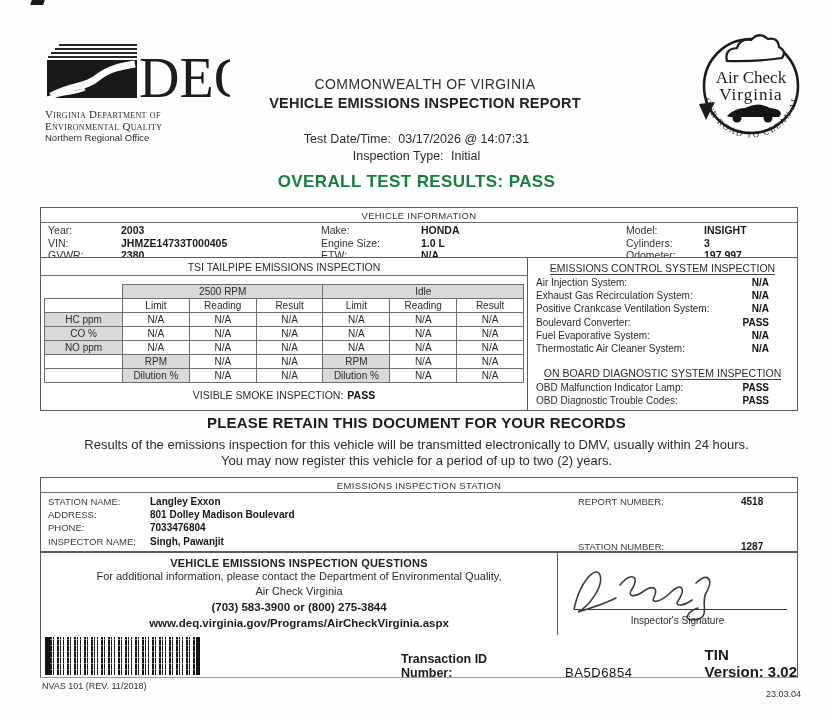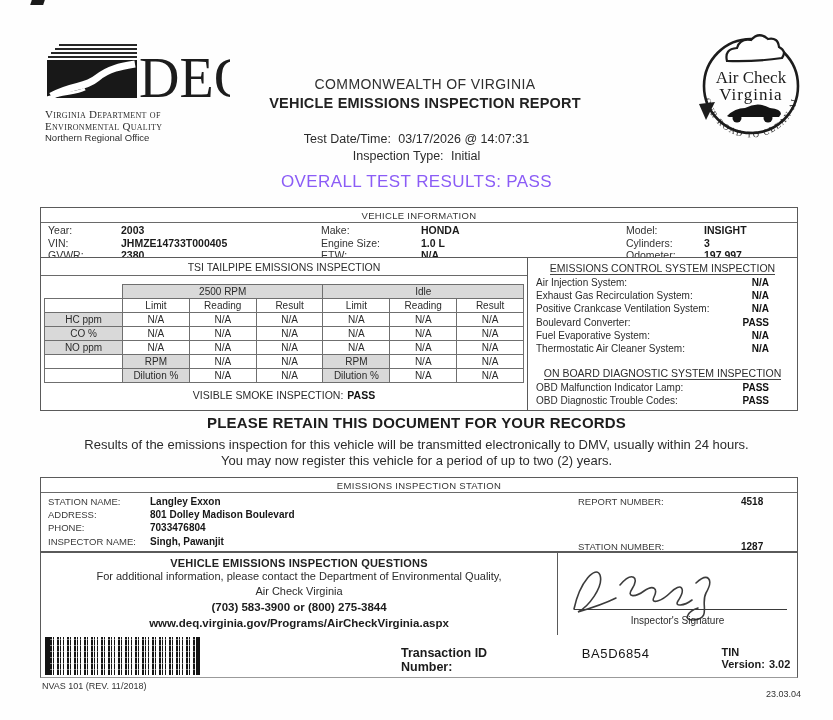--- a/index.html
+++ b/index.html
@@ -12,21 +12,21 @@
   .deq-sub{font-family:"Liberation Serif",serif;font-variant:small-caps;font-size:11px;
            line-height:11px;letter-spacing:.3px;color:#2b2b2b;margin-top:1px;}
   .deq-office{font-size:9.5px;line-height:11px;color:#2b2b2b;}
   .center-head{position:absolute;left:225px;top:76px;width:400px;text-align:center;}
   .ch1{font-size:14px;letter-spacing:.4px;color:#2f2f2f;}
   .ch2{font-size:14.5px;font-weight:bold;letter-spacing:.2px;margin-top:3px;color:#222;}
   .aircheck{position:absolute;right:16px;top:30px;width:132px;height:112px;}
   .test-meta{position:absolute;top:131px;left:0;width:100%;text-align:center;font-size:12.5px;color:#2b2b2b;}
   .test-meta .row{line-height:17px;}
   .overall{position:absolute;top:172px;left:0;width:100%;text-align:center;
-           font-size:17px;font-weight:normal;letter-spacing:.4px;color:#8b5cf6;}
+           font-size:17px;font-weight:bold;letter-spacing:.4px;color:#15803d;}
 
   
   .box{position:absolute;left:40px;width:758px;border:1px solid #5a5a5a;background:#fff;box-sizing:border-box;}
   .box-title{text-align:center;font-size:9.5px;letter-spacing:.3px;color:#333;
              border-bottom:1px solid #6a6a6a;padding:2px 0 1px;}
 
   
   .vehicle-box{top:207px;height:51px;}
   .vi-grid{display:grid;grid-template-columns:73px 200px 100px 205px 78px 1fr;
            font-size:10.5px;line-height:12.5px;padding:1px 0 0 7px;}
@@ -82,24 +82,24 @@
   .sig-svg{position:absolute;left:8px;bottom:14px;}
 
   
   .txn-box{top:635px;height:43px;border-top:none;border-bottom:1px solid #9a9a9a;}
   .barcode{position:absolute;left:4px;top:2px;width:146px;height:38px;
     border-left:5px solid #141414;border-right:4px solid #141414;
     background-image:
       repeating-linear-gradient(0deg, rgba(255,255,255,0) 0 5px, rgba(255,255,255,.45) 5px 6px),
       repeating-linear-gradient(90deg,#161616 0 2px,#fff 2px 3px,#161616 3px 4px,#fff 4px 7px,
         #161616 7px 9px,#fff 9px 10px,#161616 10px 11px,#fff 11px 13px,#161616 13px 14px,#fff 14px 17px);}
-  .txn-row{position:absolute;left:360px;top:11px;display:flex;align-items:flex-start;}
+  .txn-row{position:absolute;left:360px;top:11px;display:flex;align-items:flex-end;}
   .txn-label{font-size:12.5px;font-weight:bold;color:#1b1b1b;}
   .txn-value{font-size:13px;font-weight:normal;letter-spacing:.6px;margin-left:62px;color:#151515;}
-  .tin{margin-left:72px;font-size:11px;font-weight:bold;color:#1b1b1b;}
+  .tin{margin-left:72px;font-size:15px;font-weight:bold;color:#1b1b1b;}
   .tin .tin-v{margin-left:4px;}
 
   .form-no{position:absolute;left:42px;top:681px;font-size:9px;color:#333;}
   .ver-no{position:absolute;right:32px;top:689px;font-size:9px;color:#333;}
 </style>
 </head>
 <body>
 
 <div class="page">
   <div class="corner-mark"></div>

